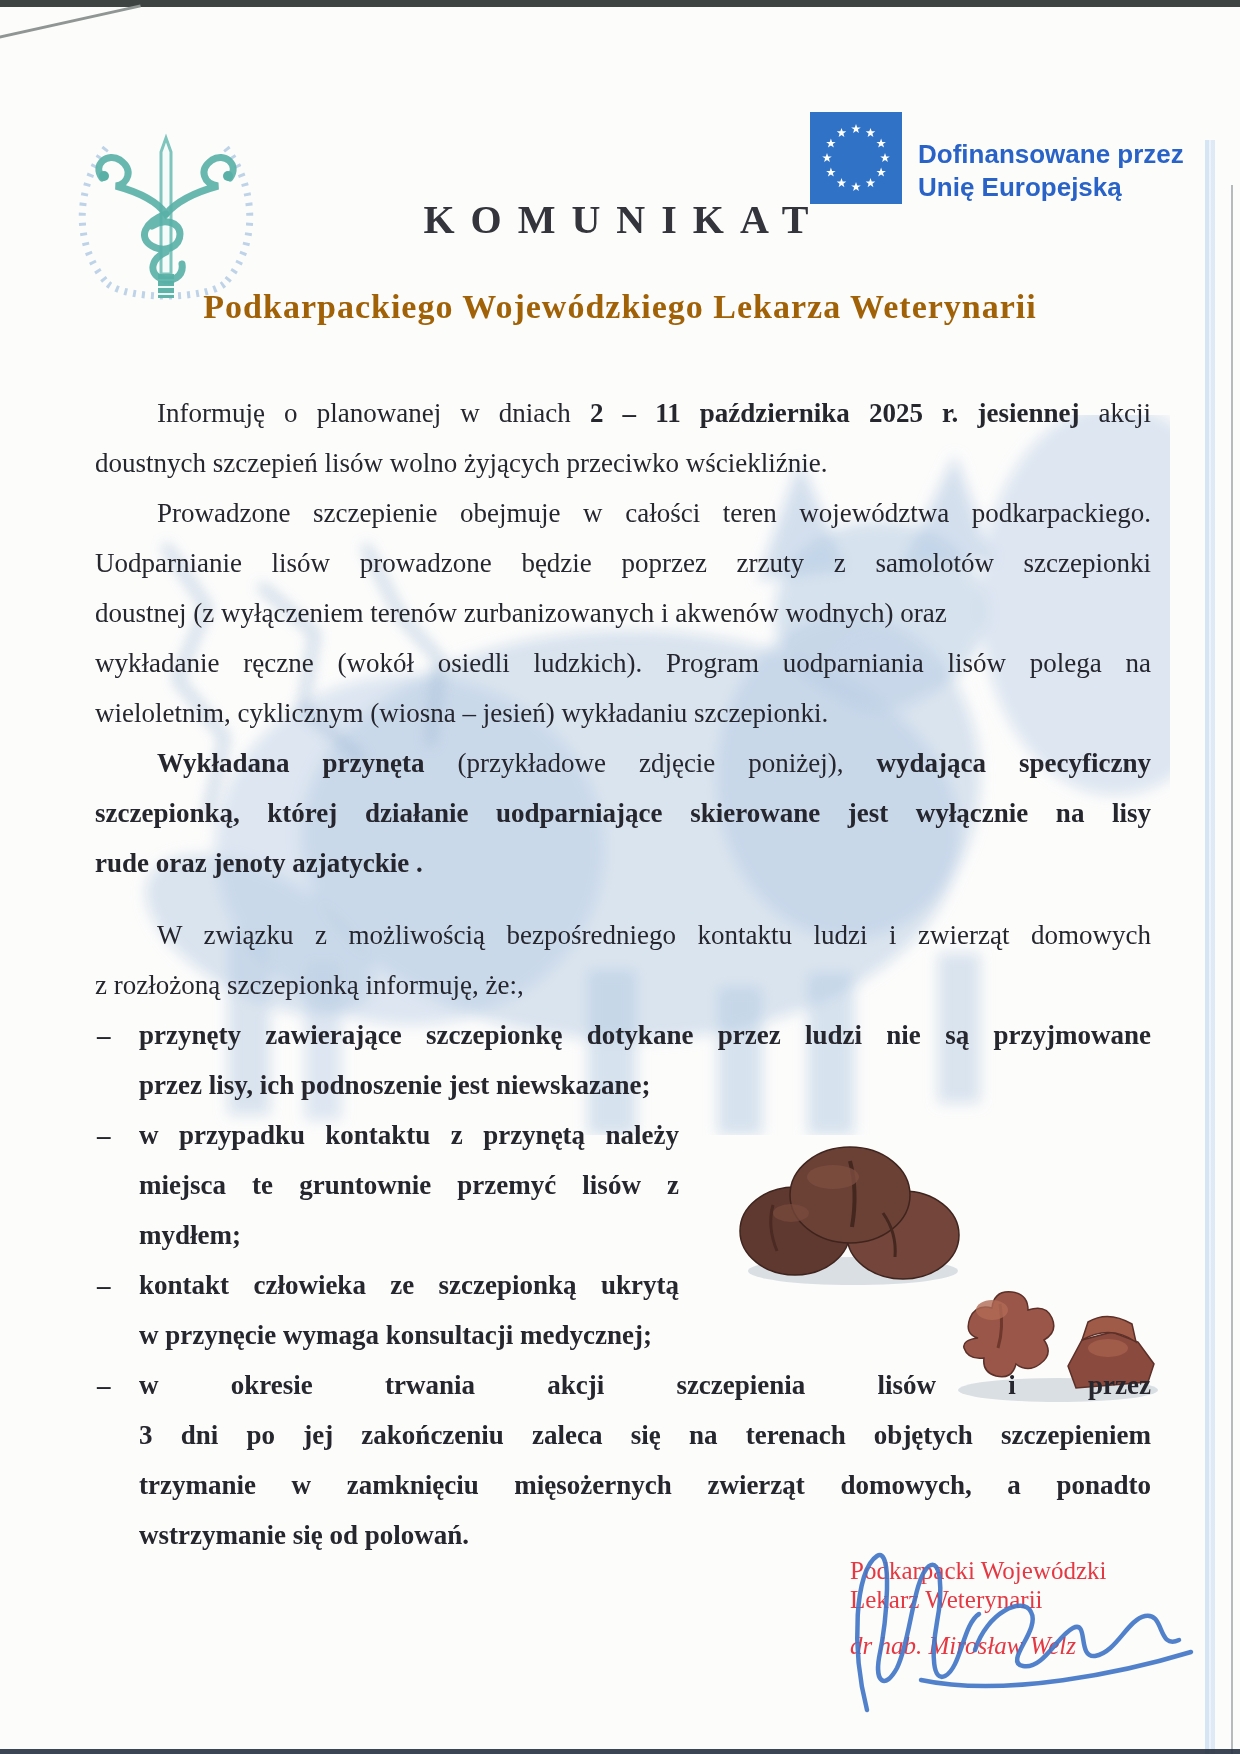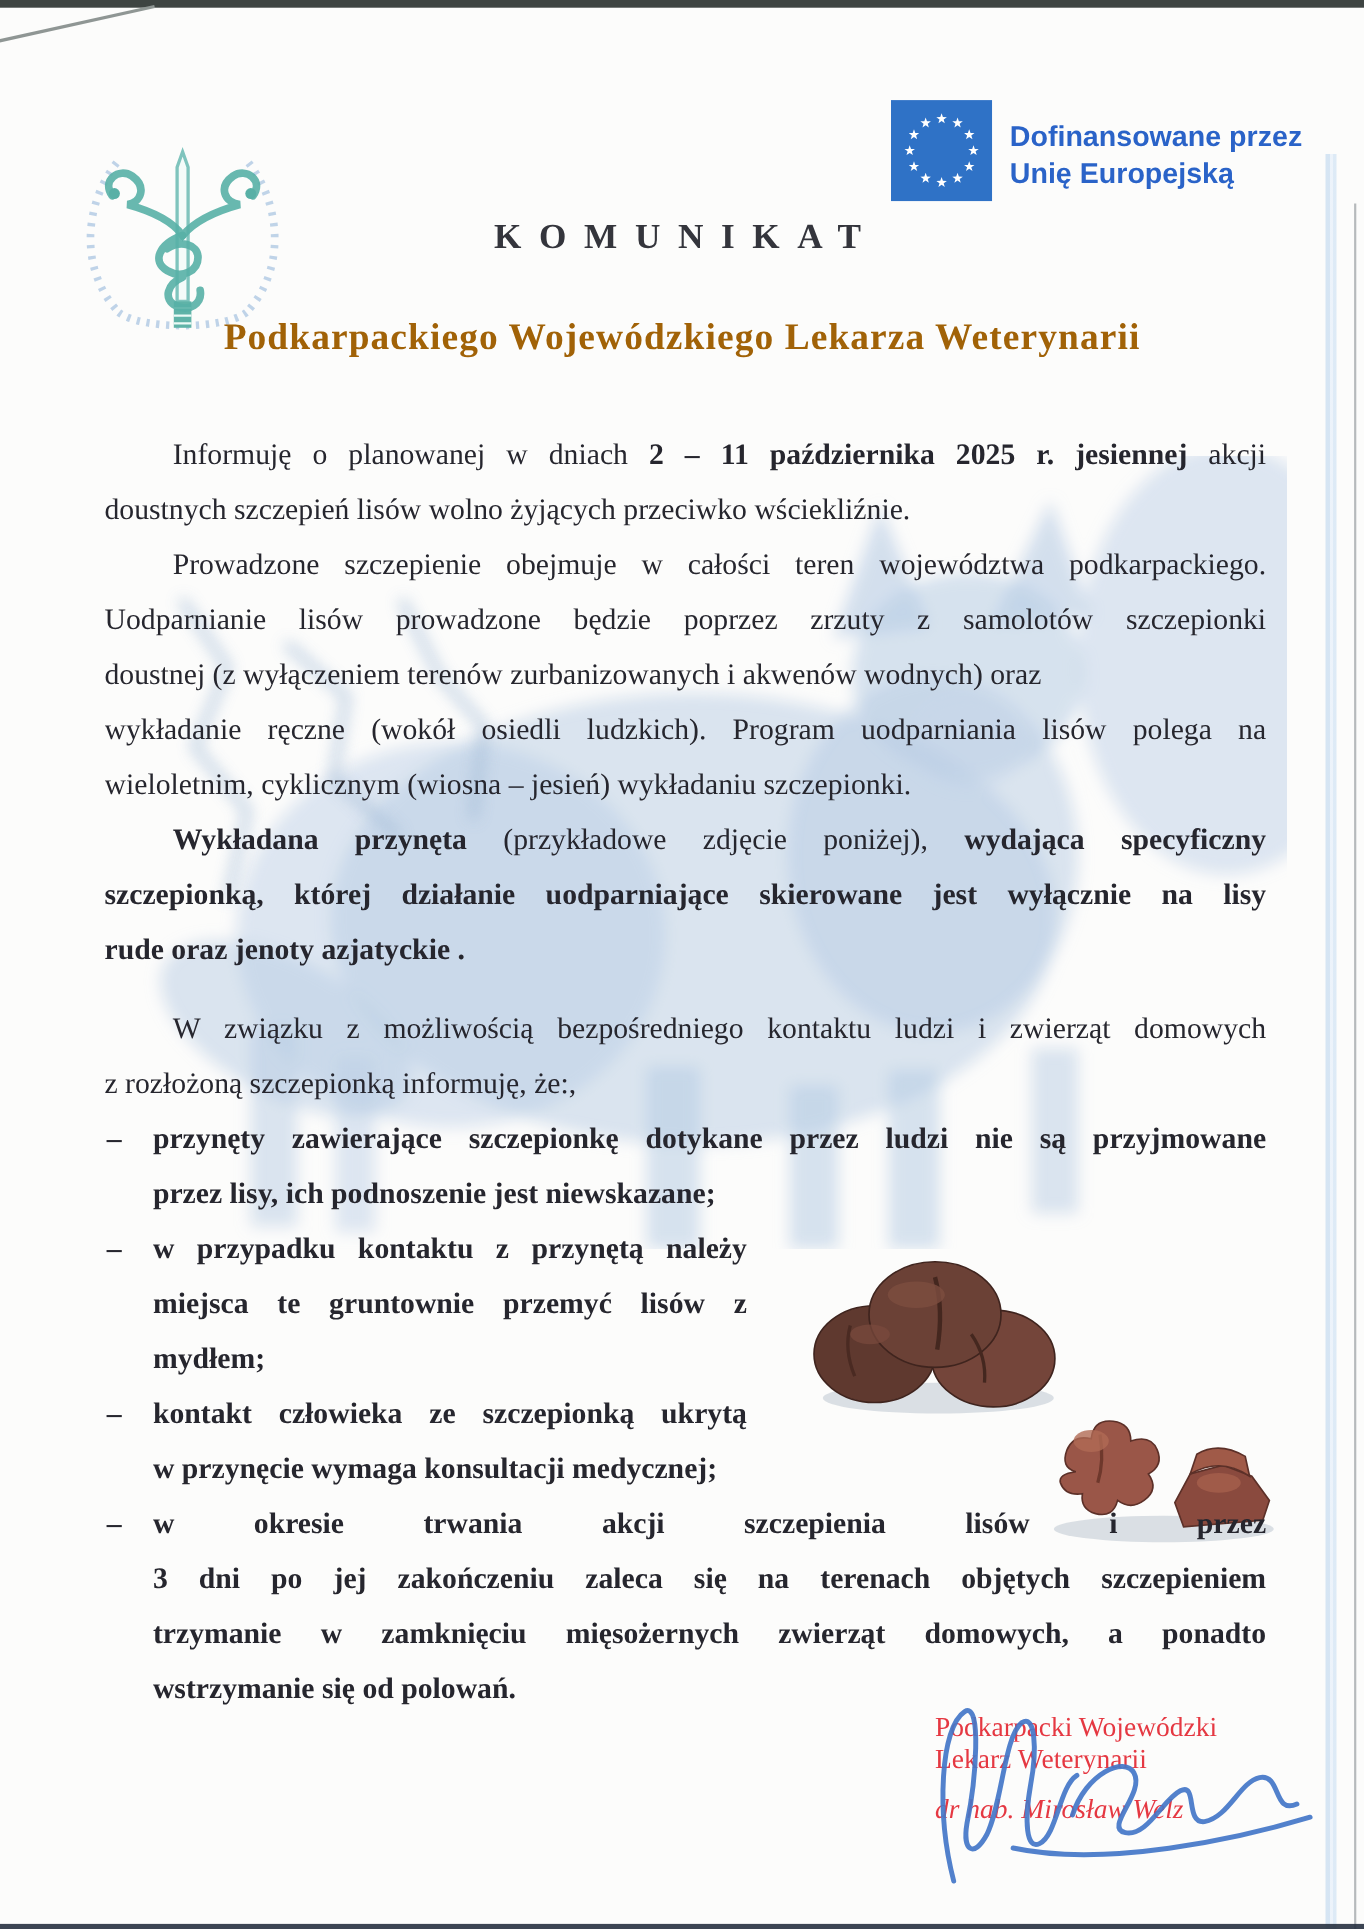--- a/index.html
+++ b/index.html
@@ -11,26 +11,26 @@
   
   .scan-top-bar{position:absolute;left:0;top:0;width:100%;height:7px;background:#3e4442;}
   .scan-corner-line{position:absolute;left:-2px;top:36px;width:146px;height:3px;background:#8f9694;
     transform:rotate(-12.5deg);transform-origin:left center;}
   .scan-bottom-bar{position:absolute;left:0;bottom:0;width:100%;height:5px;background:#273140;opacity:.9;}
   .scan-blue-streak{position:absolute;left:1205px;top:140px;bottom:0;width:10px;
     background:linear-gradient(to right,#cfe1f2 0 40%,#e9f1fa 40% 65%,#d8e7f5 65%);opacity:.85;}
   .scan-gray-line{position:absolute;left:1231px;top:185px;bottom:0;width:2px;background:#b6babc;}
   
   .vet-logo{position:absolute;left:68px;top:126px;}
-  .eu-block{position:absolute;left:810px;top:91px;display:flex;align-items:center;}
+  .eu-block{position:absolute;left:810px;top:112px;display:flex;align-items:flex-end;}
   .eu-flag{width:92px;height:92px;display:block;}
   .eu-text{margin-left:16px;margin-top:8px;font-family:"Liberation Sans",sans-serif;
     font-weight:700;font-size:26px;line-height:33px;color:#2a63c8;white-space:nowrap;}
   .doc-title{position:absolute;left:0;top:196px;width:100%;text-align:center;
-    font-size:32px;font-weight:700;letter-spacing:16px;color:#34353c;padding-left:8px;box-sizing:border-box;}
+    font-size:40px;font-weight:700;letter-spacing:16px;color:#34353c;padding-left:8px;box-sizing:border-box;}
   .doc-subtitle{position:absolute;left:0;top:288px;width:100%;text-align:center;
     font-size:34px;font-weight:700;letter-spacing:1px;color:#a16207;}
   
   .body-flow{position:absolute;left:95px;top:388px;width:1056px;
     font-size:27px;line-height:50px;z-index:3;}
   .line{text-align:left;}
   .line.just{text-align:justify;text-align-last:justify;}
   .line.indent{text-indent:62px;}
   .b{font-weight:700;}
   .block.gap{margin-top:22px;}

